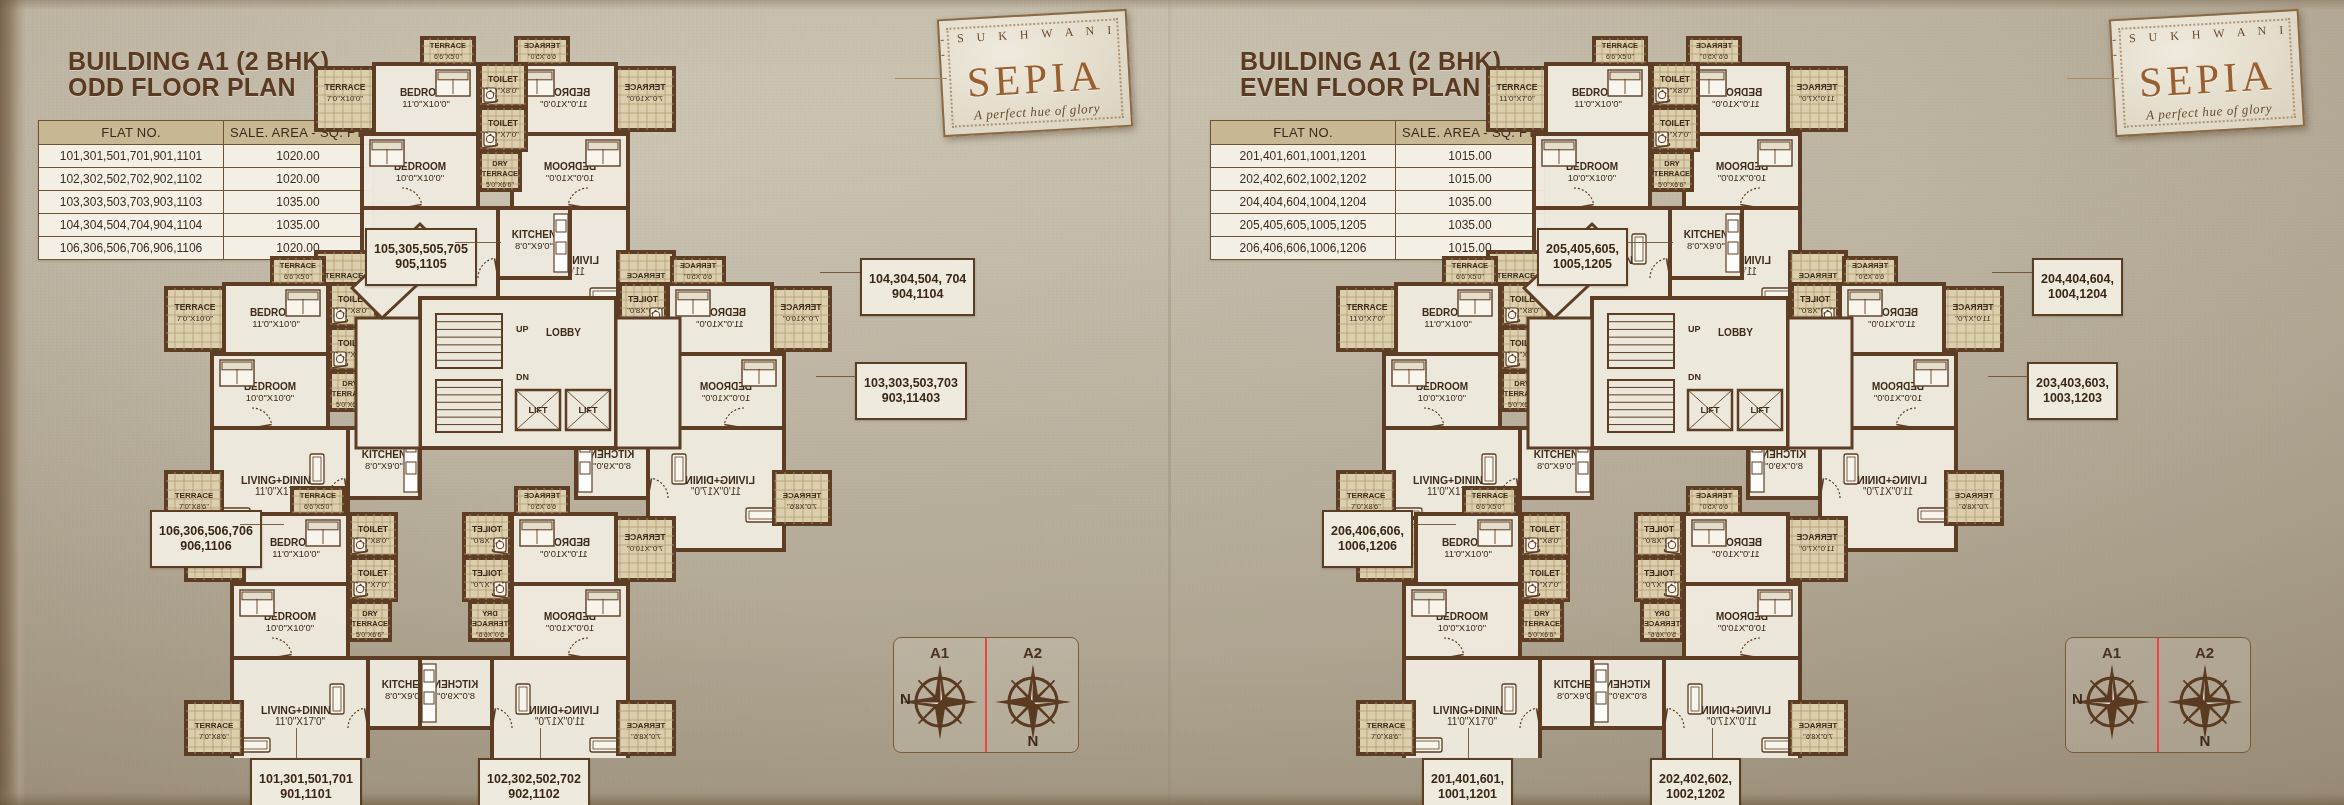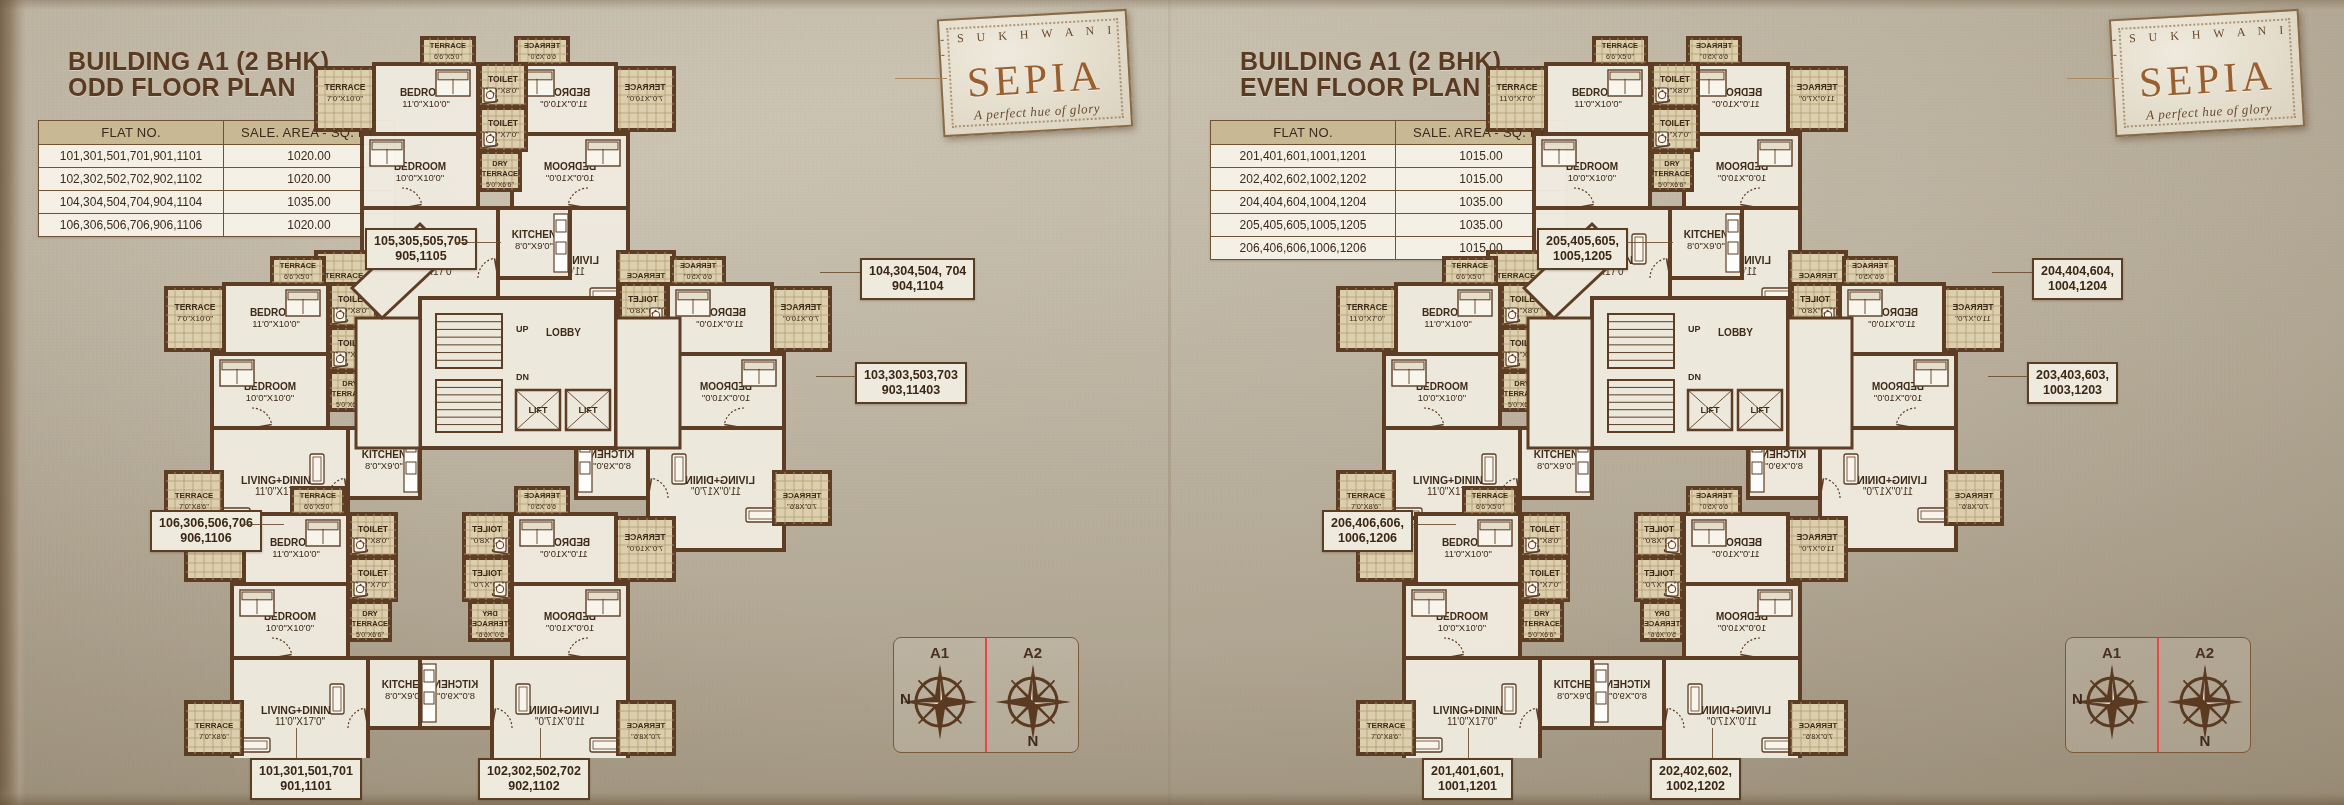--- a/index.html
+++ b/index.html
@@ -78,21 +78,21 @@
   .flat-table {
     position: absolute;
     border-collapse: collapse;
     background: #f4f0e6;
     box-shadow: 0 1px 2px rgba(90,70,45,.25);
   }
   .flat-table th, .flat-table td {
     border: 1px solid #6e5232;
     font-size: 12px;
     color: #3b2a1b;
-    padding: 4px 17px;
+    padding: 4px 6px;
     text-align: center;
     font-weight: normal;
     white-space: nowrap;
     height: 21px;
   }
   .flat-table th {
     background: #c8b894;
     font-size: 13px;
     letter-spacing: .3px;
   }
@@ -163,21 +163,21 @@
   
   .callout {
     position: absolute;
     background: #efeade;
     border: 2px solid #5a3e24;
     color: #3a2715;
     font-size: 12.5px;
     font-weight: bold;
     line-height: 15px;
     text-align: center;
-    padding: 4px 7px;
+    padding: 12px 7px;
     white-space: pre-line;
     box-shadow: 0 1px 2px rgba(80,60,38,.3);
   }
   .leader {
     position: absolute; background: #6b4a2c; opacity: .85;
   }
 
   
   .plan { position: absolute; }
   .plan svg { display: block; }
@@ -207,20 +207,24 @@
         </tr>
       </thead>
       <tbody>
         <tr>
       <td class="flatno">101,301,501,701,901,1101</td>
       <td class="area">1020.00</td>
     </tr>
         <tr>
       <td class="flatno">102,302,502,702,902,1102</td>
       <td class="area">1020.00</td>
+    </tr>
+        <tr>
+      <td class="flatno">103,303,503,703,903,1103</td>
+      <td class="area">1035.00</td>
     </tr>
         <tr>
       <td class="flatno">104,304,504,704,904,1104</td>
       <td class="area">1035.00</td>
     </tr>
         <tr>
       <td class="flatno">106,306,506,706,906,1106</td>
       <td class="area">1020.00</td>
     </tr>
       </tbody>

